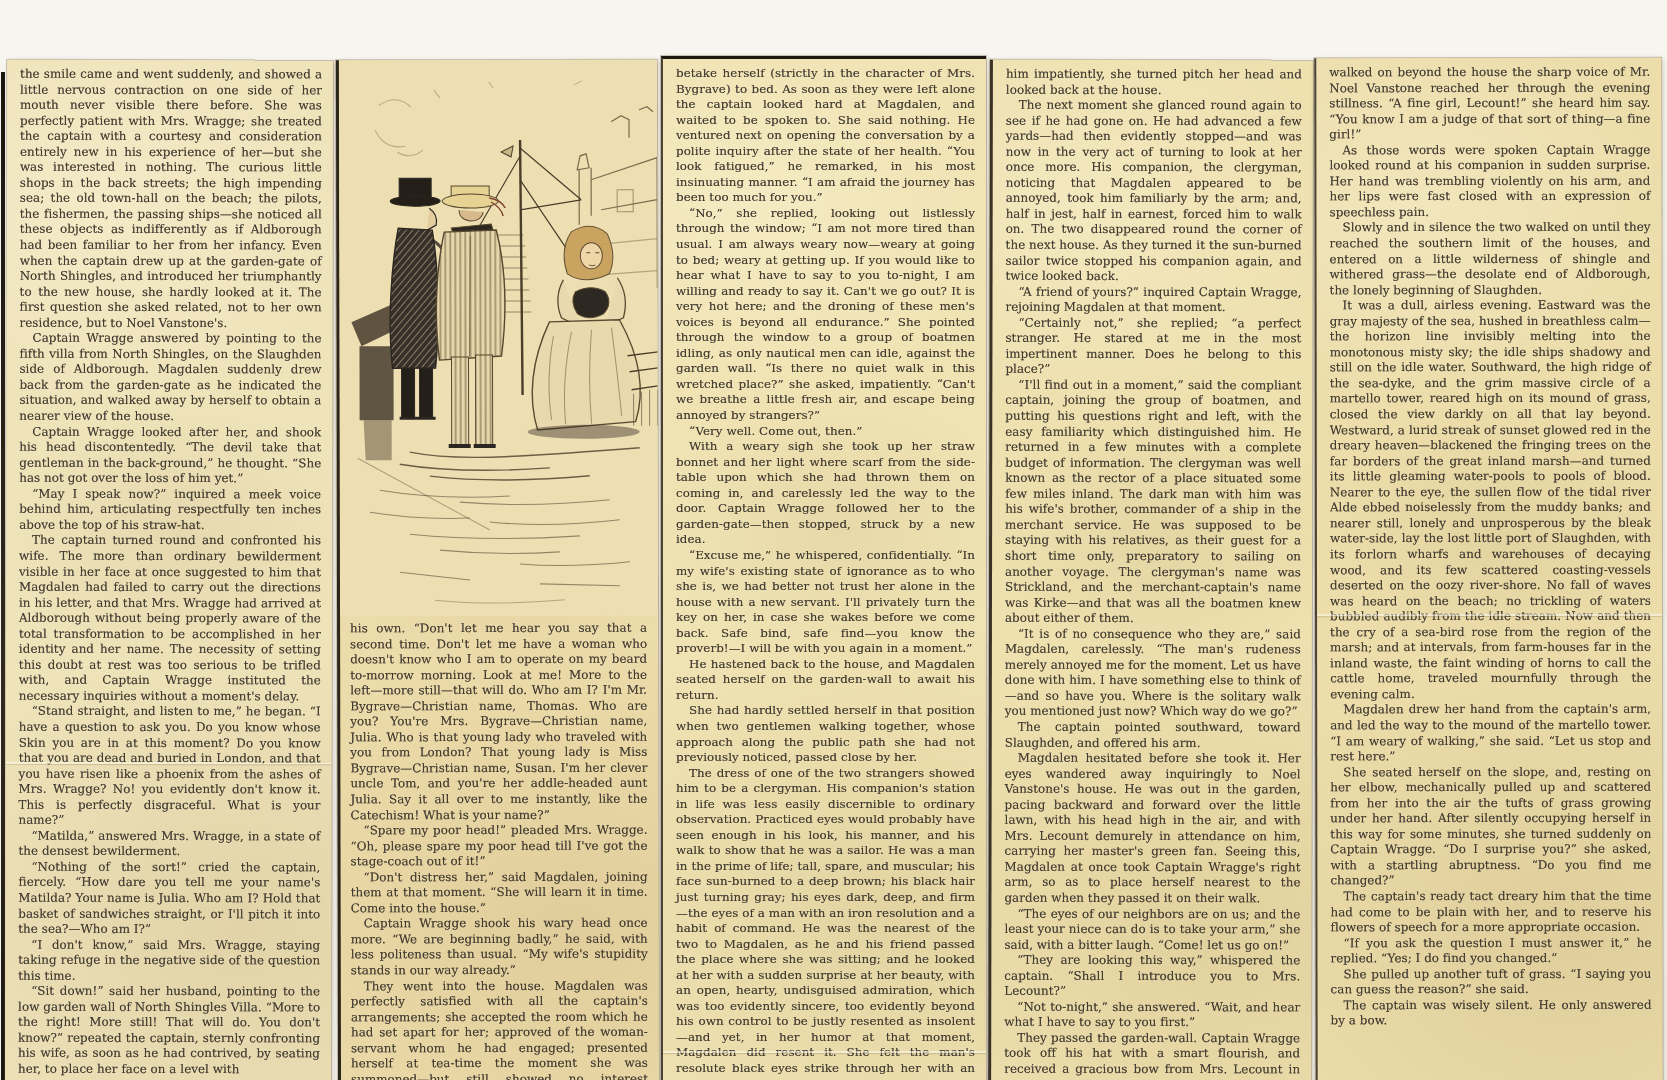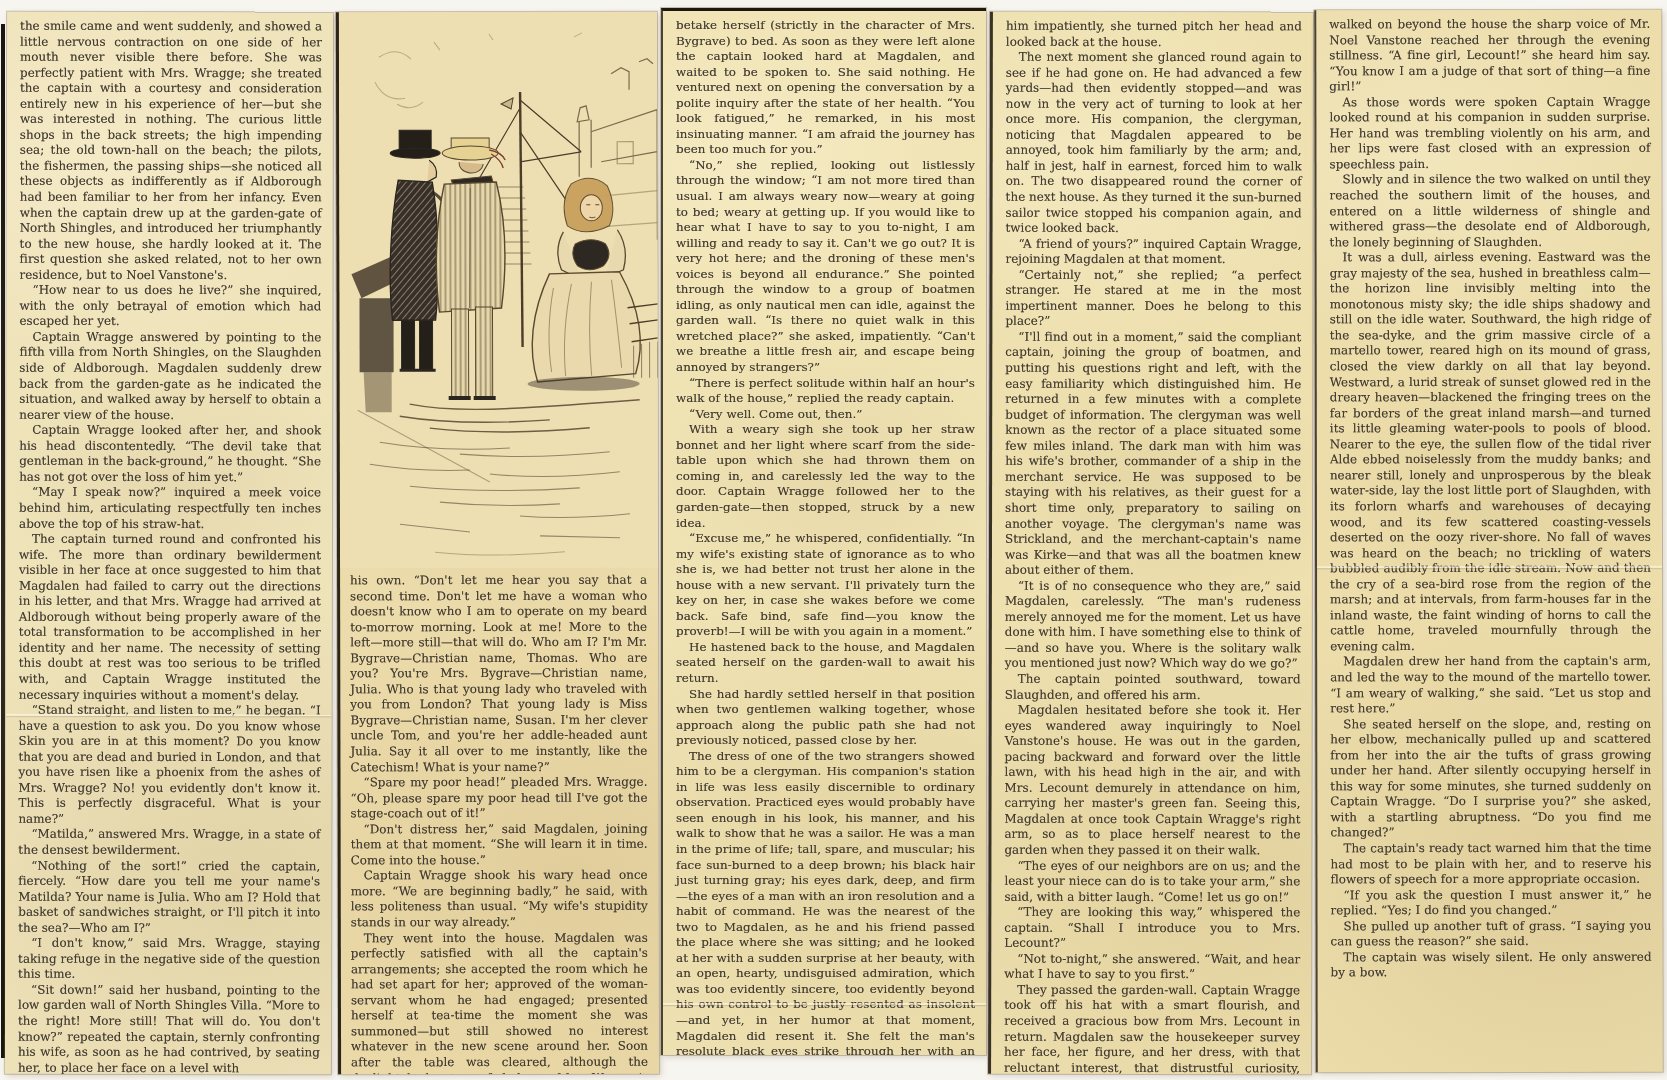--- a/index.html
+++ b/index.html
@@ -1,21 +1,21 @@
 <!DOCTYPE html>
 <html lang="en"><head>
 <meta charset="utf-8">
 <style>
   html,body{margin:0;padding:0;}
   body{
     width:1667px;height:1080px;overflow:hidden;position:relative;
     background:#f7f5ef;
     font-family:"DejaVu Serif","Liberation Serif",serif;
   }
-  .page{position:absolute;inset:0;}
+  .page{position:absolute;inset:0;margin-top:48px;}
   
   .spine{position:absolute;left:1px;top:24px;width:4px;height:1034px;
     background:linear-gradient(#191611,#332b1f 60%,#191611);}
   .clip{
     position:absolute;top:12px;height:1062px;box-sizing:border-box;
     padding:7px 11px 0 13px;overflow:hidden;
     color:#423b31;text-align:justify;
     font-size:11.9px;line-height:15.55px;letter-spacing:.05px;
     text-shadow:0 0 .6px rgba(66,59,49,.55);
     hyphens:auto;-webkit-hyphens:auto;
@@ -45,21 +45,20 @@
 </style>
 </head>
 <body>
 
 <div class="page">
   <div class="spine"></div>
 
   <section class="clip c1">
     <div class="text">
         <p class="cont">the smile came and went suddenly, and showed a little nervous contraction on one side of her mouth never visible there before. She was perfectly patient with Mrs. Wragge; she treated the captain with a courtesy and consideration entirely new in his experience of her—but she was interested in nothing. The curious little shops in the back streets; the high impending sea; the old town-hall on the beach; the pilots, the fishermen, the passing ships—she noticed all these objects as indifferently as if Aldborough had been familiar to her from her infancy. Even when the captain drew up at the garden-gate of North Shingles, and introduced her triumphantly to the new house, she hardly looked at it. The first question she asked related, not to her own residence, but to Noel Vanstone's.</p>
-        <p>“How near to us does he live?” she inquired, with the only betrayal of emotion which had escaped her yet.</p>
         <p>Captain Wragge answered by pointing to the fifth villa from North Shingles, on the Slaughden side of Aldborough. Magdalen suddenly drew back from the garden-gate as he indicated the situation, and walked away by herself to obtain a nearer view of the house.</p>
         <p>Captain Wragge looked after her, and shook his head discontentedly. “The devil take that gentleman in the back-ground,” he thought. “She has not got over the loss of him yet.”</p>
         <p>“May I speak now?” inquired a meek voice behind him, articulating respectfully ten inches above the top of his straw-hat.</p>
         <p>The captain turned round and confronted his wife. The more than ordinary bewilderment visible in her face at once suggested to him that Magdalen had failed to carry out the directions in his letter, and that Mrs. Wragge had arrived at Aldborough without being properly aware of the total transformation to be accomplished in her identity and her name. The necessity of setting this doubt at rest was too serious to be trifled with, and Captain Wragge instituted the necessary inquiries without a moment's delay.</p>
         <p>“Stand straight, and listen to me,” he began. “I have a question to ask you. Do you know whose Skin you are in at this moment? Do you know that you are dead and buried in London, and that you have risen like a phoenix from the ashes of Mrs. Wragge? No! you evidently don't know it. This is perfectly disgraceful. What is your name?”</p>
         <p>“Matilda,” answered Mrs. Wragge, in a state of the densest bewilderment.</p>
         <p>“Nothing of the sort!” cried the captain, fiercely. “How dare you tell me your name's Matilda? Your name is Julia. Who am I? Hold that basket of sandwiches straight, or I'll pitch it into the sea?—Who am I?”</p>
         <p>“I don't know,” said Mrs. Wragge, staying taking refuge in the negative side of the question this time.</p>
         <p>“Sit down!” said her husband, pointing to the low garden wall of North Shingles Villa. “More to the right! More still! That will do. You don't know?” repeated the captain, sternly confronting his wife, as soon as he had contrived, by seating her, to place her face on a level with</p>
       </div>
@@ -171,21 +170,20 @@
         <p>“Don't distress her,” said Magdalen, joining them at that moment. “She will learn it in time. Come into the house.”</p>
         <p>Captain Wragge shook his wary head once more. “We are beginning badly,” he said, with less politeness than usual. “My wife's stupidity stands in our way already.”</p>
         <p>They went into the house. Magdalen was perfectly satisfied with all the captain's arrangements; she accepted the room which he had set apart for her; approved of the woman-servant whom he had engaged; presented herself at tea-time the moment she was summoned—but still showed no interest whatever in the new scene around her. Soon after the table was cleared, although the daylight had not yet faded out, Mrs. Wragge's customary drowsiness after fatigue of any kind overcame her; and she received her husband's orders to leave the room (taking care that she left it “up at heel”), and to</p>
       </div>
   </section>
 
   <section class="clip c3">
     <div class="text">
         <p class="cont">betake herself (strictly in the character of Mrs. Bygrave) to bed. As soon as they were left alone the captain looked hard at Magdalen, and waited to be spoken to. She said nothing. He ventured next on opening the conversation by a polite inquiry after the state of her health. “You look fatigued,” he remarked, in his most insinuating manner. “I am afraid the journey has been too much for you.”</p>
         <p>“No,” she replied, looking out listlessly through the window; “I am not more tired than usual. I am always weary now—weary at going to bed; weary at getting up. If you would like to hear what I have to say to you to-night, I am willing and ready to say it. Can't we go out? It is very hot here; and the droning of these men's voices is beyond all endurance.” She pointed through the window to a group of boatmen idling, as only nautical men can idle, against the garden wall. “Is there no quiet walk in this wretched place?” she asked, impatiently. “Can't we breathe a little fresh air, and escape being annoyed by strangers?”</p>
-        <p>“There is perfect solitude within half an hour's walk of the house,” replied the ready captain.</p>
         <p>“Very well. Come out, then.”</p>
         <p>With a weary sigh she took up her straw bonnet and her light where scarf from the side-table upon which she had thrown them on coming in, and carelessly led the way to the door. Captain Wragge followed her to the garden-gate—then stopped, struck by a new idea.</p>
         <p>“Excuse me,” he whispered, confidentially. “In my wife's existing state of ignorance as to who she is, we had better not trust her alone in the house with a new servant. I'll privately turn the key on her, in case she wakes before we come back. Safe bind, safe find—you know the proverb!—I will be with you again in a moment.”</p>
         <p>He hastened back to the house, and Magdalen seated herself on the garden-wall to await his return.</p>
         <p>She had hardly settled herself in that position when two gentlemen walking together, whose approach along the public path she had not previously noticed, passed close by her.</p>
         <p>The dress of one of the two strangers showed him to be a clergyman. His companion's station in life was less easily discernible to ordinary observation. Practiced eyes would probably have seen enough in his look, his manner, and his walk to show that he was a sailor. He was a man in the prime of life; tall, spare, and muscular; his face sun-burned to a deep brown; his black hair just turning gray; his eyes dark, deep, and firm—the eyes of a man with an iron resolution and a habit of command. He was the nearest of the two to Magdalen, as he and his friend passed the place where she was sitting; and he looked at her with a sudden surprise at her beauty, with an open, hearty, undisguised admiration, which was too evidently sincere, too evidently beyond his own control to be justly resented as insolent—and yet, in her humor at that moment, Magdalen did resent it. She felt the man's resolute black eyes strike through her with an electric suddenness; and frowning at</p>
       </div>
     <div class="seam" style="top:992px"></div>
   </section>
 
@@ -207,20 +205,20 @@
   </section>
 
   <section class="clip c5">
     <div class="text">
         <p class="cont">walked on beyond the house the sharp voice of Mr. Noel Vanstone reached her through the evening stillness. “A fine girl, Lecount!” she heard him say. “You know I am a judge of that sort of thing—a fine girl!”</p>
         <p>As those words were spoken Captain Wragge looked round at his companion in sudden surprise. Her hand was trembling violently on his arm, and her lips were fast closed with an expression of speechless pain.</p>
         <p>Slowly and in silence the two walked on until they reached the southern limit of the houses, and entered on a little wilderness of shingle and withered grass—the desolate end of Aldborough, the lonely beginning of Slaughden.</p>
         <p>It was a dull, airless evening. Eastward was the gray majesty of the sea, hushed in breathless calm—the horizon line invisibly melting into the monotonous misty sky; the idle ships shadowy and still on the idle water. Southward, the high ridge of the sea-dyke, and the grim massive circle of a martello tower, reared high on its mound of grass, closed the view darkly on all that lay beyond. Westward, a lurid streak of sunset glowed red in the dreary heaven—blackened the fringing trees on the far borders of the great inland marsh—and turned its little gleaming water-pools to pools of blood. Nearer to the eye, the sullen flow of the tidal river Alde ebbed noiselessly from the muddy banks; and nearer still, lonely and unprosperous by the bleak water-side, lay the lost little port of Slaughden, with its forlorn wharfs and warehouses of decaying wood, and its few scattered coasting-vessels deserted on the oozy river-shore. No fall of waves was heard on the beach; no trickling of waters bubbled audibly from the idle stream. Now and then the cry of a sea-bird rose from the region of the marsh; and at intervals, from farm-houses far in the inland waste, the faint winding of horns to call the cattle home, traveled mournfully through the evening calm.</p>
         <p>Magdalen drew her hand from the captain's arm, and led the way to the mound of the martello tower. “I am weary of walking,” she said. “Let us stop and rest here.”</p>
         <p>She seated herself on the slope, and, resting on her elbow, mechanically pulled up and scattered from her into the air the tufts of grass growing under her hand. After silently occupying herself in this way for some minutes, she turned suddenly on Captain Wragge. “Do I surprise you?” she asked, with a startling abruptness. “Do you find me changed?”</p>
-        <p>The captain's ready tact warned him that the time had most to be plain with her, and to reserve his flowers of speech for a more appropriate occasion.</p>
+        <p>The captain's ready tact dreary him that the time had come to be plain with her, and to reserve his flowers of speech for a more appropriate occasion.</p>
         <p>“If you ask the question I must answer it,” he replied. “Yes; I do find you changed.”</p>
         <p>She pulled up another tuft of grass. “I saying you can guess the reason?” she said.</p>
         <p>The captain was wisely silent. He only answered by a bow.</p>
       </div>
     <div class="seam" style="top:556px"></div>
   </section>
 </div>
 
 </body></html>

